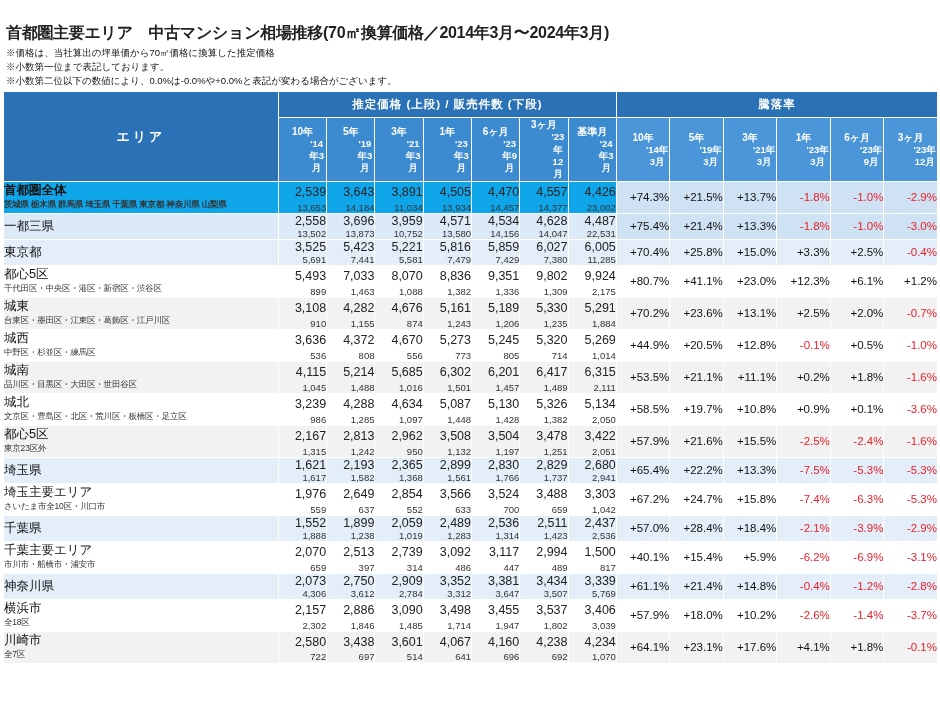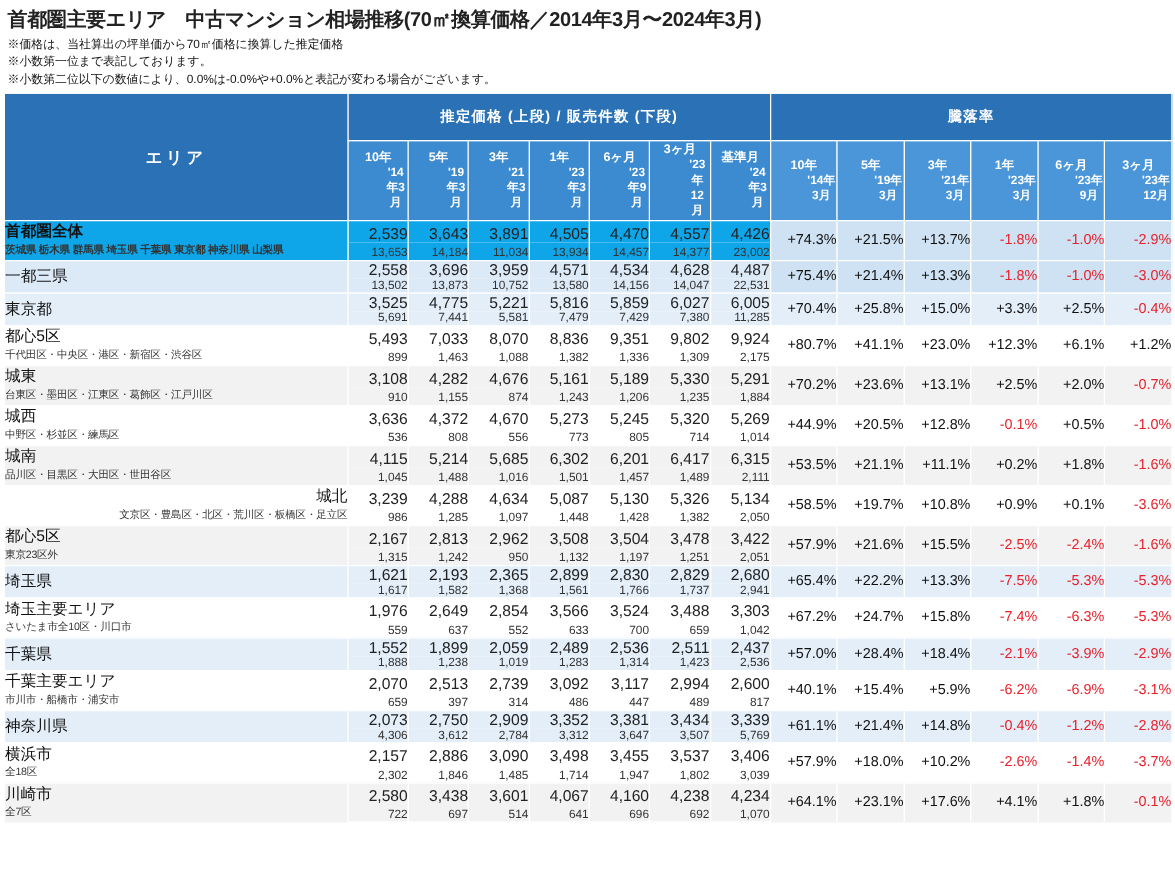--- a/index.html
+++ b/index.html
@@ -11,20 +11,21 @@
     color: #222;
     overflow: hidden;
   }
   .page { width: 940px; height: 713px; position: relative; }
 
   .title {
     font-size: 16px;
     font-weight: bold;
     padding: 6px 0 2px 6px;
     letter-spacing: -0.3px;
+    margin-top: 17px;
   }
   .note {
     font-size: 9.5px;
     padding: 1px 0 0 6px;
     color: #111;
     line-height: 1.35;
   }
   .note.unit { padding-top: 4px; }
 
   table.main {
@@ -46,21 +47,21 @@
     font-weight: bold;
     letter-spacing: 3px;
     vertical-align: middle;
   }
   .hdr-group {
     background: #2a72b5;
     color: #fff;
     font-size: 11.5px;
     font-weight: bold;
     text-align: center;
-    height: 38px;
+    height: 26px;
     letter-spacing: 1px;
     margin-left: 30px;
   }
   .hdr-col {
     background: #3c8ad0;
     color: #fff;
     font-size: 10px;
     font-weight: bold;
     text-align: center;
     line-height: 1.3;
@@ -222,21 +223,21 @@
           <td class="num small">13,873</td>
           <td class="num small">10,752</td>
           <td class="num small">13,580</td>
           <td class="num small">14,156</td>
           <td class="num small">14,047</td>
           <td class="num small">22,531</td>
         </tr>
         <tr class="band-lblue r-top">
           <td class="area ind2" rowspan="2" style="vertical-align: middle;"><span>東京都</span></td>
           <td class="num">3,525</td>
-          <td class="num">4,775</td>
+          <td class="num">5,423</td>
           <td class="num">5,221</td>
           <td class="num">5,816</td>
           <td class="num">5,859</td>
           <td class="num">6,027</td>
           <td class="num">6,005</td>
           <td class="pct pos pctcell-lblue" rowspan="2">+70.4%</td>
           <td class="pct pos pctcell-lblue" rowspan="2">+25.8%</td>
           <td class="pct pos pctcell-lblue" rowspan="2">+15.0%</td>
           <td class="pct pos pctcell-lblue" rowspan="2">+3.3%</td>
           <td class="pct pos pctcell-lblue" rowspan="2">+2.5%</td>
@@ -345,21 +346,21 @@
         <tr class="band-grey r-bot rowline">
           <td class="num small">1,045</td>
           <td class="num small">1,488</td>
           <td class="num small">1,016</td>
           <td class="num small">1,501</td>
           <td class="num small">1,457</td>
           <td class="num small">1,489</td>
           <td class="num small">2,111</td>
         </tr>
         <tr class="band-white r-top">
-          <td class="area ind3" rowspan="2" style="vertical-align: middle; text-align: right;"><span>城北</span><span class="sub">文京区・豊島区・北区・荒川区・板橋区・足立区</span></td>
+          <td class="area ind3" rowspan="2" style="vertical-align: middle;"><span>城北</span><span class="sub">文京区・豊島区・北区・荒川区・板橋区・足立区</span></td>
           <td class="num">3,239</td>
           <td class="num">4,288</td>
           <td class="num">4,634</td>
           <td class="num">5,087</td>
           <td class="num">5,130</td>
           <td class="num">5,326</td>
           <td class="num">5,134</td>
           <td class="pct pos pctcell-white" rowspan="2">+58.5%</td>
           <td class="pct pos pctcell-white" rowspan="2">+19.7%</td>
           <td class="pct pos pctcell-white" rowspan="2">+10.8%</td>
@@ -477,21 +478,21 @@
           <td class="num small">2,536</td>
         </tr>
         <tr class="band-white r-top">
           <td class="area ind3" rowspan="2" style="vertical-align: middle;"><span>千葉主要エリア</span><span class="sub">市川市・船橋市・浦安市</span></td>
           <td class="num">2,070</td>
           <td class="num">2,513</td>
           <td class="num">2,739</td>
           <td class="num">3,092</td>
           <td class="num">3,117</td>
           <td class="num">2,994</td>
-          <td class="num">2,600</td>
+          <td class="num">1,500</td>
           <td class="pct pos pctcell-white" rowspan="2">+40.1%</td>
           <td class="pct pos pctcell-white" rowspan="2">+15.4%</td>
           <td class="pct pos pctcell-white" rowspan="2">+5.9%</td>
           <td class="pct neg pctcell-white" rowspan="2">-6.2%</td>
           <td class="pct neg pctcell-white" rowspan="2">-6.9%</td>
           <td class="pct neg pctcell-white" rowspan="2">-3.1%</td>
         </tr>
         <tr class="band-white r-bot rowline">
           <td class="num small">659</td>
           <td class="num small">397</td>

